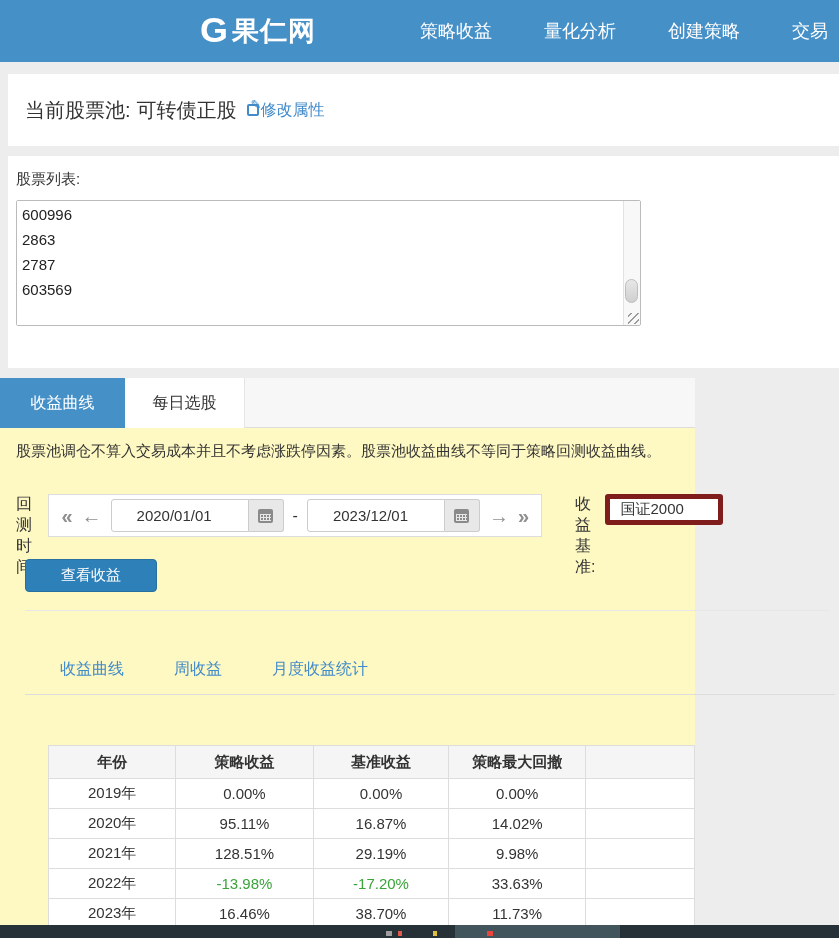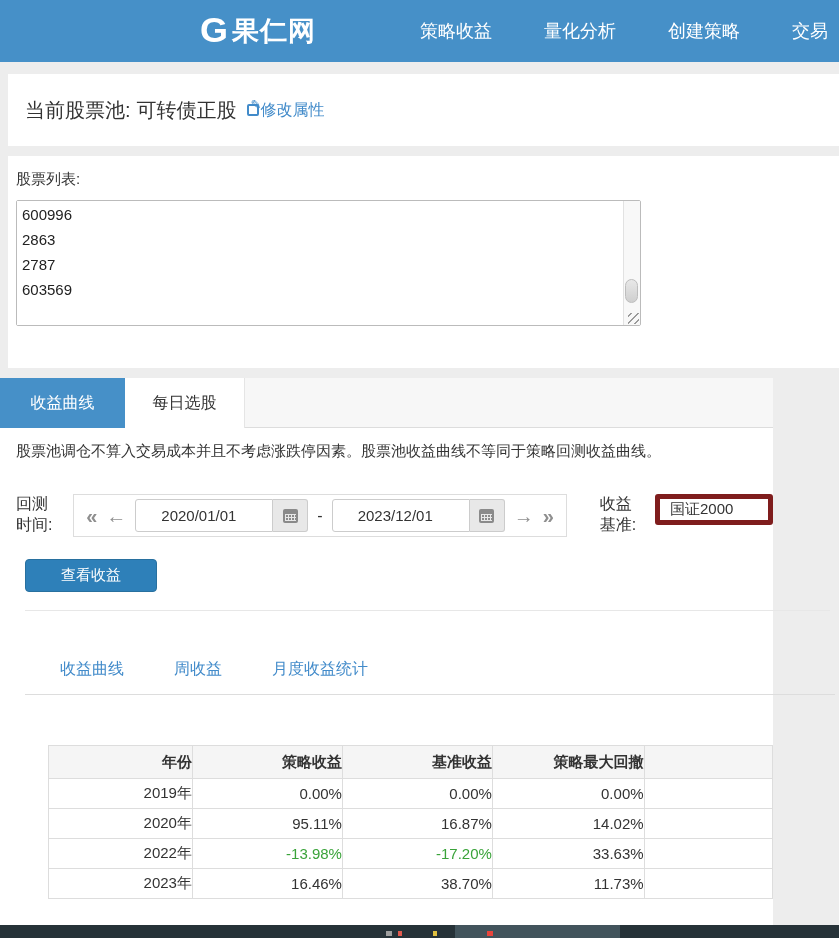--- a/index.html
+++ b/index.html
@@ -29,21 +29,21 @@
   .ta-wrap { position:absolute; left:8px; top:44px; width:625px; height:126px; border:1px solid #bbb; border-radius:2px; background:#fff; }
   .ta-wrap textarea { width:100%; height:100%; border:none; outline:none; resize:none; overflow:hidden;
         font-family:"Liberation Sans","DejaVu Sans",sans-serif; font-size:15px; line-height:25px; color:#222; padding:1px 22px 1px 5px; }
   .fake-scrollbar { position:absolute; top:0; right:0; width:17px; height:100%; background:#f8f8f8; border-left:1px solid #e2e2e2; }
   .fake-thumb { position:absolute; right:2px; top:78px; width:13px; height:24px; border-radius:7px;
         background:linear-gradient(180deg,#e8e8e8,#cfcfcf); border:1px solid #bdbdbd; cursor:pointer; }
   .resize-grip { position:absolute; right:1px; bottom:1px; width:11px; height:11px; cursor:nwse-resize;
         background:repeating-linear-gradient(135deg, transparent 0 2px, #9a9a9a 2px 3px, transparent 3px 5px); }
 
   
-  .section { position:absolute; left:0; top:378px; width:773px; height:547px; background:#ffffff; }
+  .section { position:absolute; left:0; top:378px; width:695px; height:547px; background:#fef9c3; }
   .tabbar { position:absolute; top:0; left:0; width:100%; height:50px; background:#f7f7f7; border-bottom:1px solid #ddd; display:flex; }
   .tab { height:50px; display:flex; align-items:center; justify-content:center; font-size:16px; cursor:pointer; }
   .tab.active { width:125px; background:#4690c8; color:#fff; }
   .tab.plain  { width:120px; background:#fff; color:#333; border-right:1px solid #e5e5e5; }
 
   .notice { position:absolute; left:16px; top:64px; font-size:15px; color:#333; white-space:nowrap; }
 
   .date-row { position:absolute; left:16px; top:116px; height:44px; display:flex; align-items:flex-start; }
   .date-row-label { font-size:16px; color:#333; margin-right:12px; }
   .date-group { display:flex; align-items:center; border:1px solid #ddd; padding:4px 12px; gap:9px; background:#fff; }
@@ -68,21 +68,21 @@
   .divider { position:absolute; left:25px; top:232px; width:805px; border-top:1px solid #e7e7e7; }
 
   .subtabs { position:absolute; left:25px; top:269px; width:810px; height:48px; border-bottom:1px solid #ddd; display:flex; align-items:flex-end; }
   .subtab-link { color:#428bca; font-size:16px; padding:13px 25px; cursor:pointer; margin-bottom:1px; }
   .subtab-link:first-child { margin-left:10px; }
   .subtab-active { color:#555; font-size:16px; background:#fff; border:1px solid #ddd; border-bottom:1px solid #fff;
         border-radius:4px 4px 0 0; padding:13px 30px; margin-bottom:-1px; cursor:default; }
 
   
   .ret-table { position:absolute; left:48px; top:367px; border-collapse:collapse; table-layout:fixed; }
-  .ret-table th, .ret-table td { border:1px solid #ddd; text-align:right; font-size:15px; color:#333; }
+  .ret-table th, .ret-table td { border:1px solid #ddd; text-align:center; font-size:15px; color:#333; }
   .ret-table th { background:#f5f5f5; font-weight:bold; height:33px; }
   .ret-table td { height:30px; background:#fff; }
   .ret-table td.neg { color:#3aa33a; }
   .c0{width:197px}.c1{width:195px}.c2{width:195px}.c3{width:200px}.c4{width:190px}
 
   
   .bottombar { position:absolute; left:0; top:925px; width:839px; height:13px; background:#263238; z-index:9; }
   .bottombar .seg { position:absolute; left:455px; top:0; width:165px; height:13px; background:#42545c; }
   .speck { position:absolute; top:6px; width:6px; height:5px; }
 </style>
@@ -198,20 +198,27 @@
             <td></td>
           </tr>
           <tr>
             <td>2020年</td>
             <td>95.11%</td>
             <td>16.87%</td>
             <td>14.02%</td>
             <td></td>
           </tr>
           <tr>
+            <td>2021年</td>
+            <td>128.51%</td>
+            <td>29.19%</td>
+            <td>9.98%</td>
+            <td></td>
+          </tr>
+          <tr>
             <td>2022年</td>
             <td class="neg">-13.98%</td>
             <td class="neg">-17.20%</td>
             <td>33.63%</td>
             <td></td>
           </tr>
           <tr>
             <td>2023年</td>
             <td>16.46%</td>
             <td>38.70%</td>

